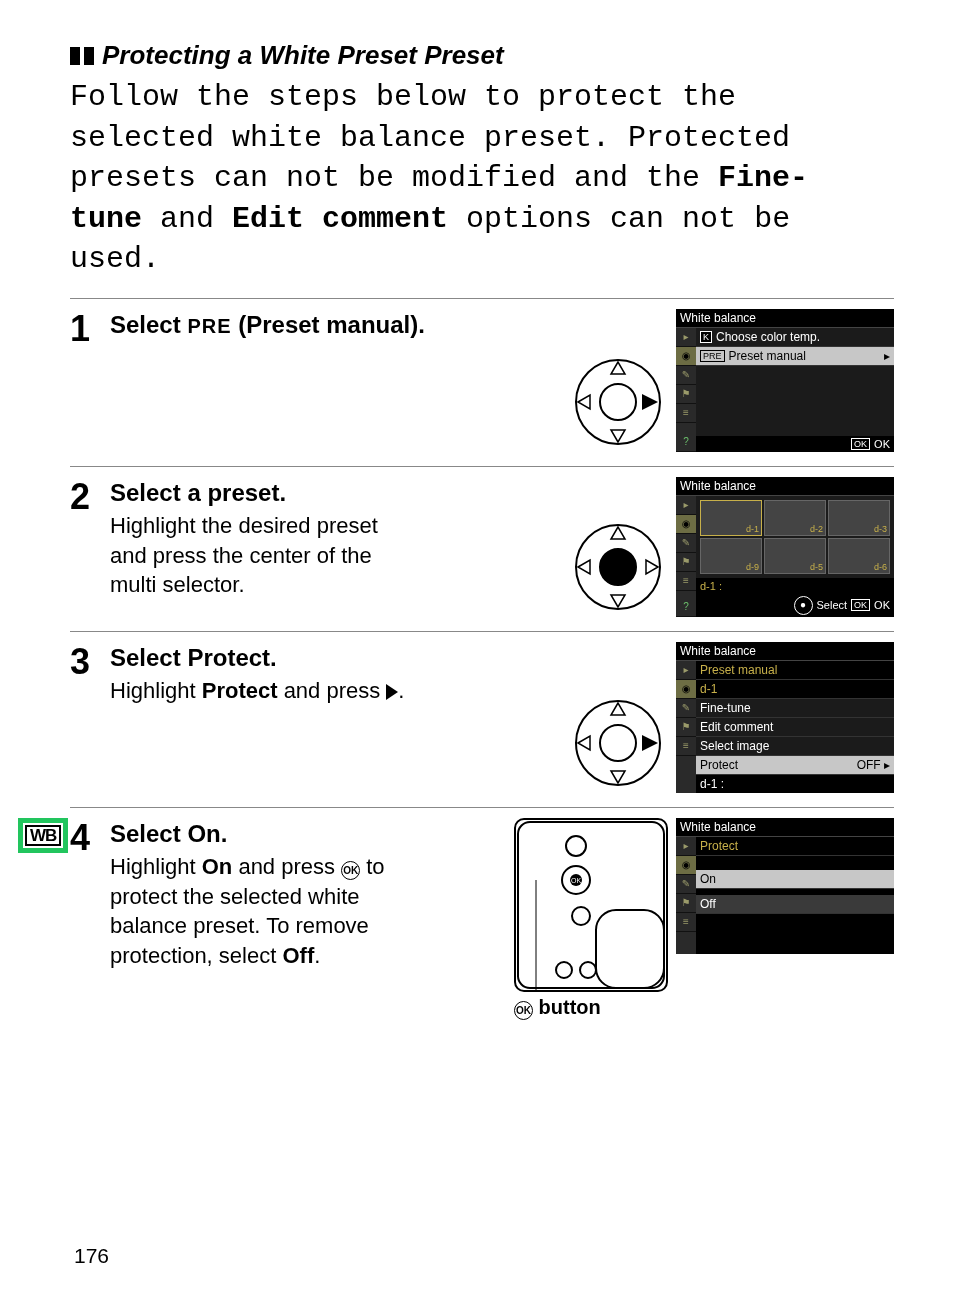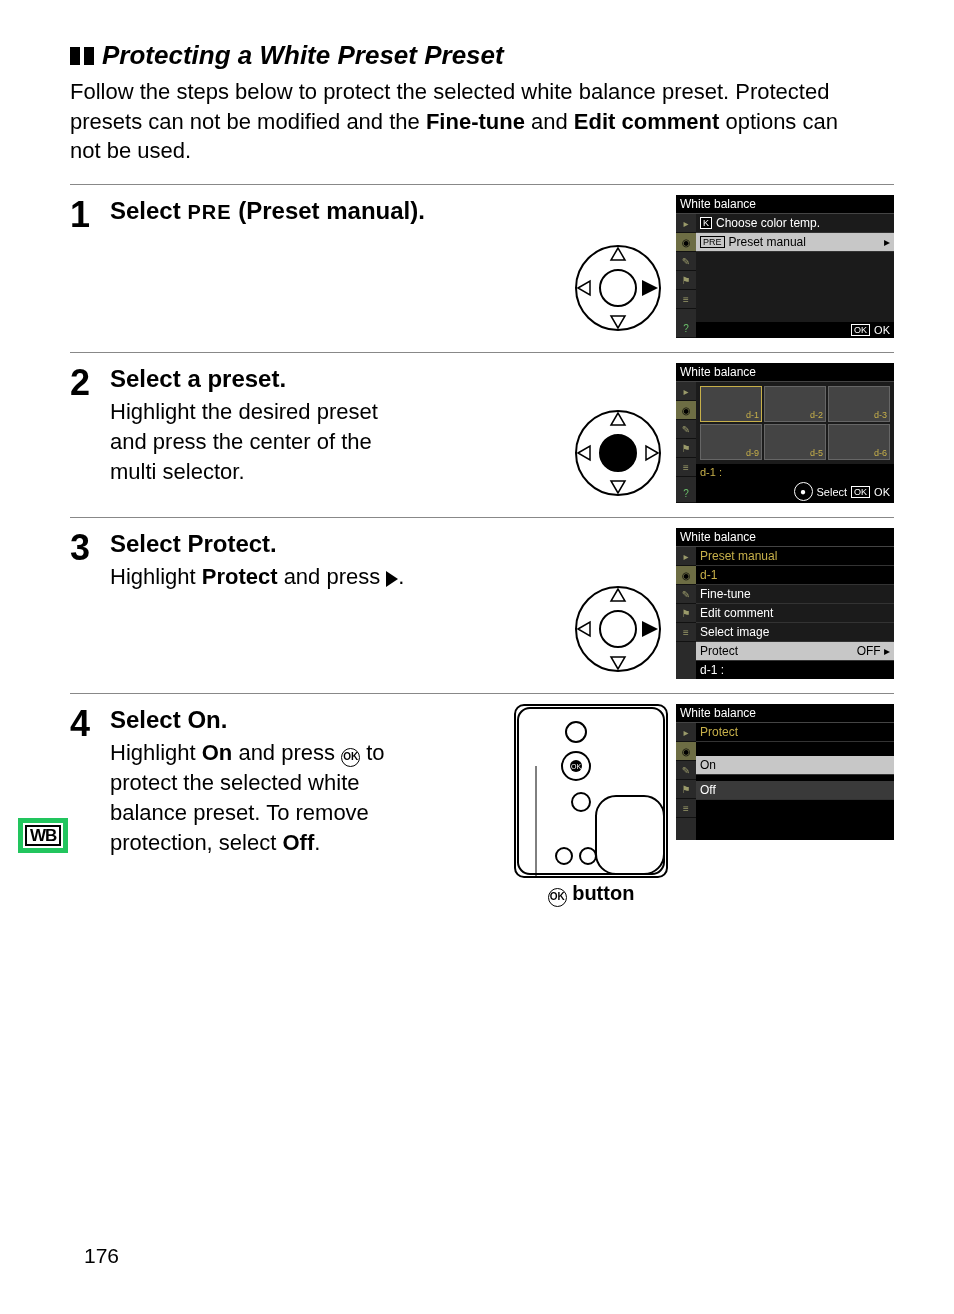--- a/index.html
+++ b/index.html
@@ -1,29 +1,29 @@
 <!DOCTYPE html>
 <html><head>
 <meta charset="utf-8">
 <style>
   html,body{margin:0;padding:0;background:#fff;color:#000;font-family:"Times New Roman",serif}
   .page{position:relative;width:954px;height:1314px;padding:40px 60px 40px 70px;box-sizing:border-box}
   .sec-title{display:flex;align-items:center;font-family:Arial,Helvetica,sans-serif;font-weight:700;font-style:italic;font-size:26px;margin-bottom:6px}
   .sec-title .blk{display:inline-flex;gap:4px;margin-right:8px}
   .sec-title .blk span{width:10px;height:18px;background:#000;display:inline-block}
-  .intro{font-family:Liberation Sans, sans-serif;font-size:22px;line-height:1.35;margin-bottom:18px;max-width:780px}
+  .intro{font-family:Liberation Mono, monospace;font-size:30px;line-height:1.35;margin-bottom:18px;max-width:780px}
   .intro b{font-weight:700}
   .step{display:flex;border-top:1px solid #888;padding:10px 0 14px 0}
   .step:first-of-type{border-top:1px solid #888}
   .num{font-family:Arial,Helvetica,sans-serif;font-weight:900;font-size:36px;width:40px;line-height:1;padding-top:2px}
   .body{flex:1;font-family:Arial,Helvetica,sans-serif;font-size:22px;line-height:1.35}
   .body .head{font-weight:700;font-size:24px;margin-bottom:2px}
   .body b{font-weight:700}
   .rcol{margin-left:auto;display:flex;align-items:flex-end;gap:8px}
-  .pgnum{position:absolute;left:84px;bottom:46px;font-family:Arial,Helvetica,sans-serif;font-size:21px}
+  .pgnum{position:absolute;left:74px;bottom:46px;font-family:Arial,Helvetica,sans-serif;font-size:21px}
   .wbtab{position:absolute;left:18px;top:818px;border:5px solid #22c55e}
   .wbtab .wb{font:700 17px/1 Arial;letter-spacing:-1px;border:2px solid #000;margin:2px;padding:0 3px;display:inline-block}
   .book-icon::before{content:"\1F4D6";font-size:18px;margin:0 2px}
   .tri-r{display:inline-block;width:0;height:0;border-left:12px solid #000;border-top:8px solid transparent;border-bottom:8px solid transparent;vertical-align:middle}
   .ok-ico{display:inline-flex;align-items:center;justify-content:center;width:17px;height:17px;border:1px solid #000;border-radius:50%;font:700 10px/1 Arial}
   .ok-ico-w{border-color:#fff;color:#fff}
 
   
   .ms{width:100px;height:100px;position:relative}
 
@@ -47,21 +47,21 @@
   .scr .pg.sel{border:1px solid #c7b04a}
   .scr .pg span{position:absolute;right:2px;bottom:1px;font-size:9px;color:#c7b04a}
   .scr .sub{padding:2px 4px;color:#c7b04a;background:#000;font-size:11px}
   .scr .opt{background:#1b1b1b;padding:2px 4px;border-bottom:1px solid #333;display:flex;justify-content:space-between}
   .scr .opt.sel{background:#c7c7c7;color:#000}
   .scr .black{background:#000;height:14px}
   .kpre{font-family:Arial;font-size:20px;letter-spacing:1px}
 
   
   .cam{width:150px;height:170px;border:2px solid #000;border-radius:10px;background:#fff;position:relative;overflow:hidden}
-  .cambtn{font-family:Arial;font-size:20px;font-weight:700;text-align:center;margin-top:4px}
+  .cambtn{font-family:Arial;font-size:20px;font-weight:700;margin-top:4px}
 </style>
 </head>
 <body>
 
 <div class="page">
 
   <div class="sec-title">
     <span class="blk">
         <span></span>
         <span></span>

